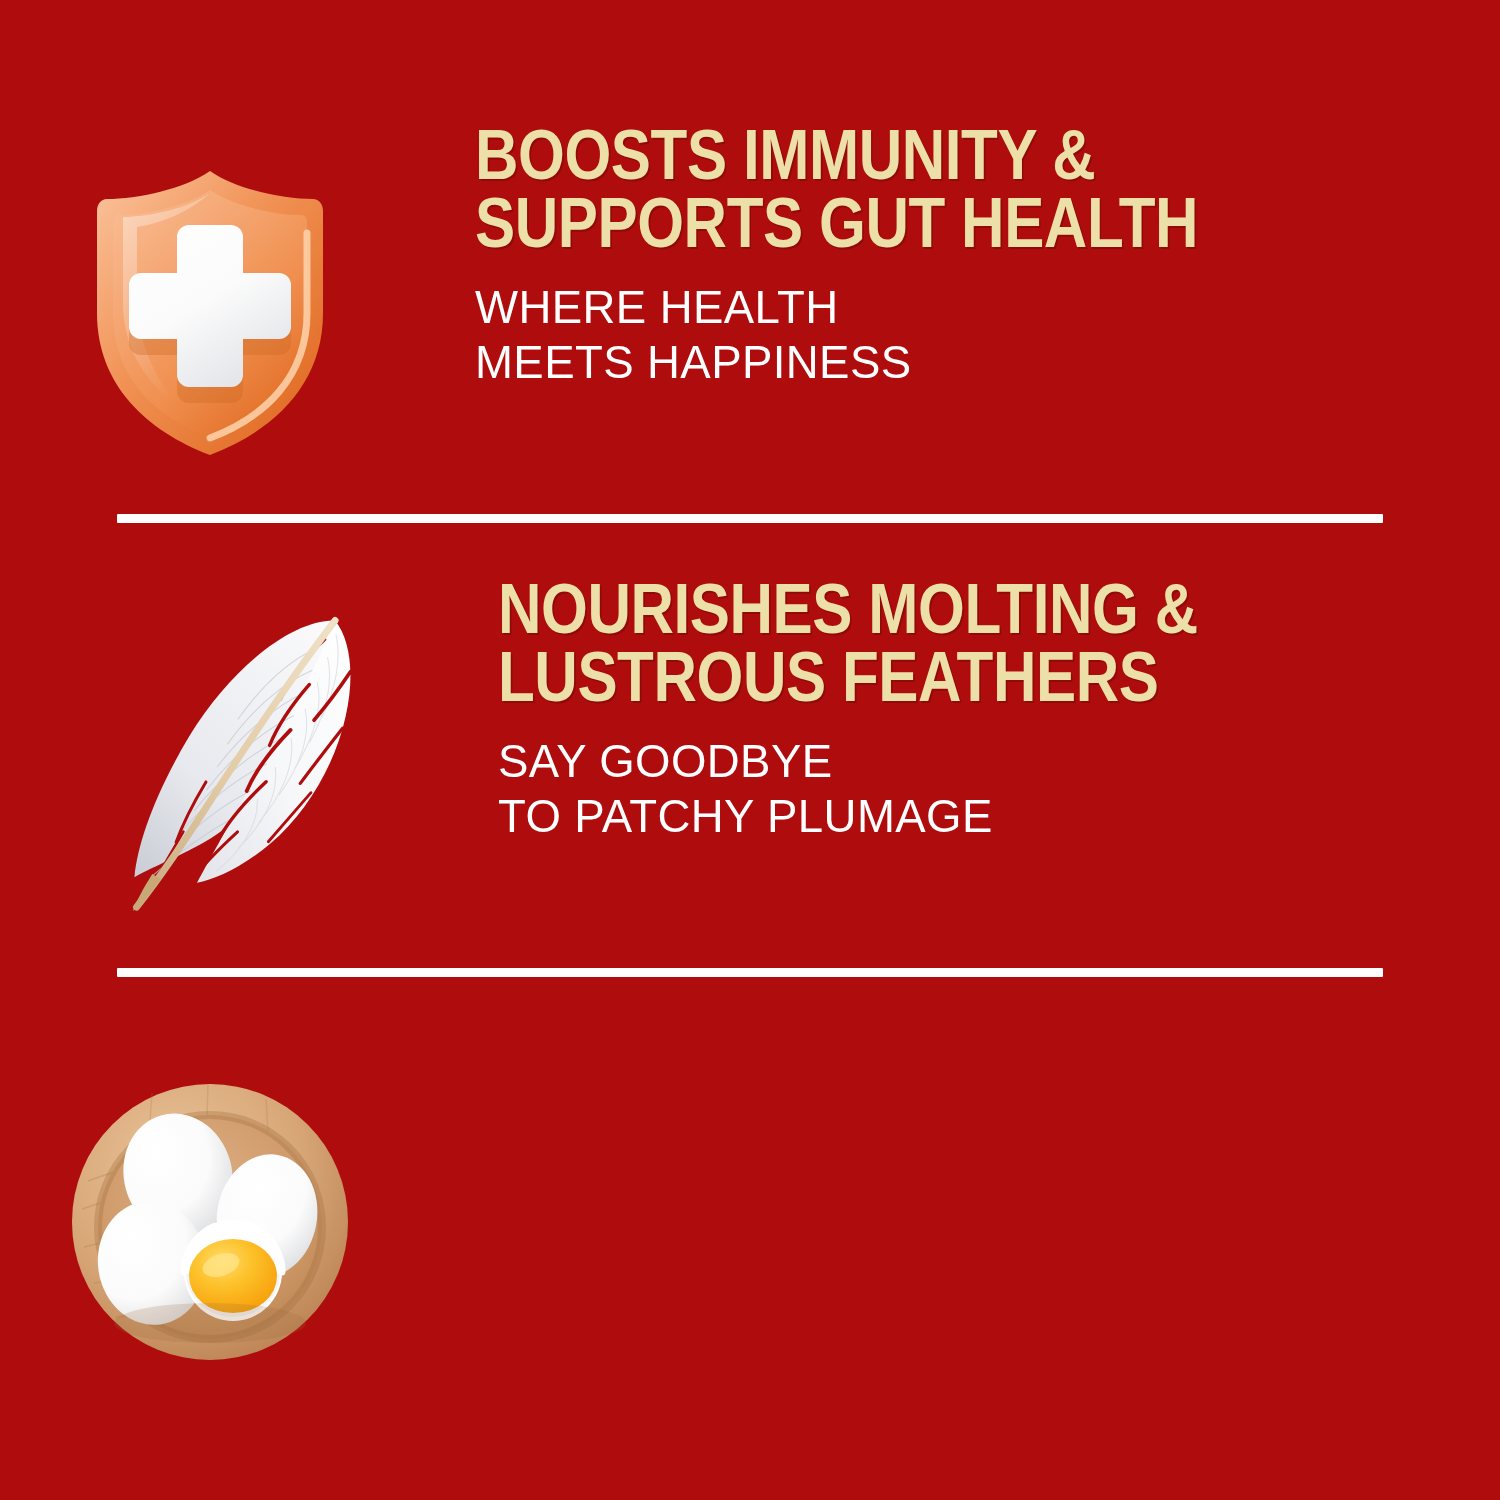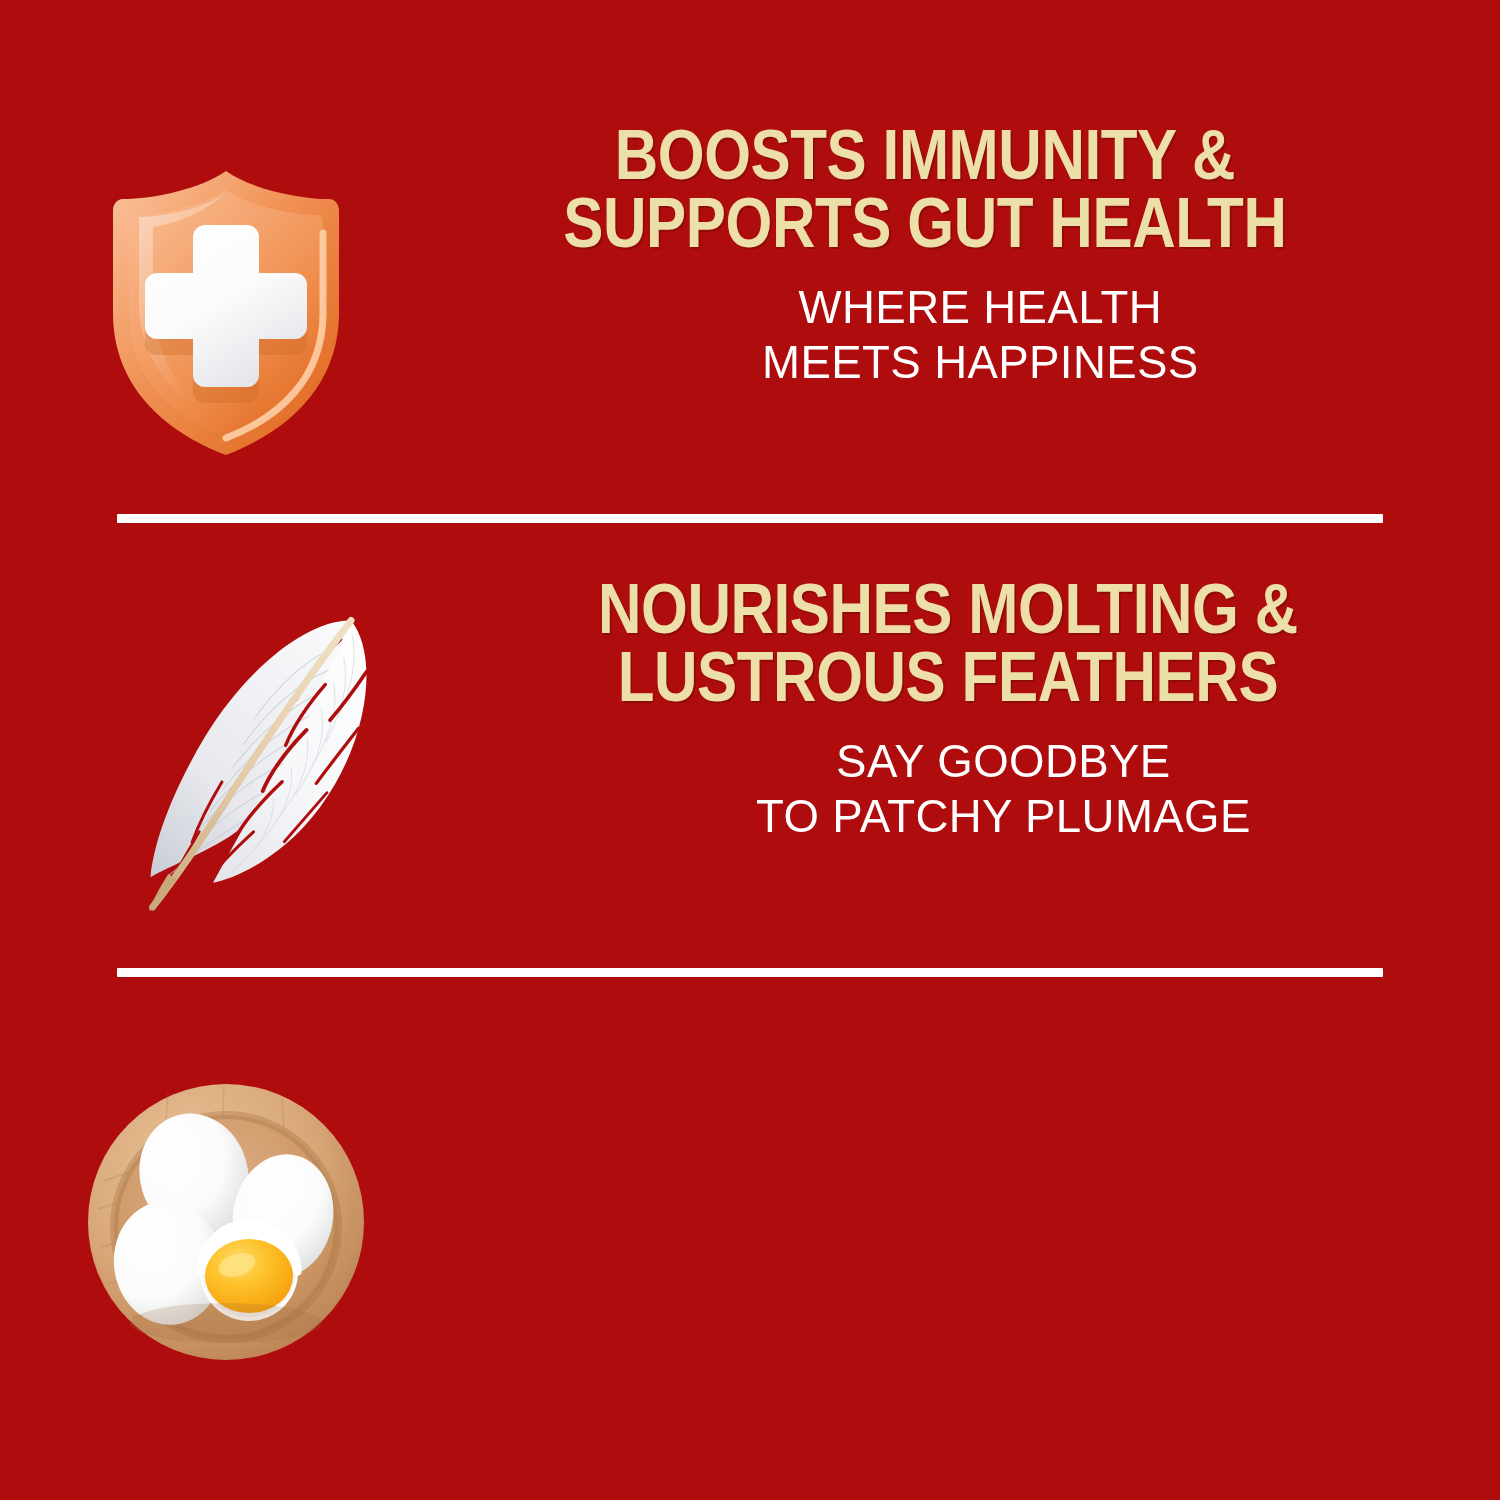--- a/index.html
+++ b/index.html
@@ -5,21 +5,21 @@
   html,body{margin:0;padding:0;}
   body{
     width:1500px;height:1500px;
     background:#af0d0d;
     font-family:"Liberation Sans",sans-serif;
     overflow:hidden;
   }
   .board{position:relative;width:1500px;height:1500px;background:#af0d0d;}
 
   
-  .row{position:absolute;left:16px;width:1484px;display:flex;align-items:flex-start;text-align:center;}
+  .row{position:absolute;left:0;width:1484px;display:flex;align-items:flex-start;}
   #row-0{top:118px;height:390px;}
   #row-1{top:572px;height:390px;padding-left:23px;}
   #row-2{top:1022px;height:400px;}
 
   .icon-cell{
     position:relative;
     width:420px;flex:0 0 420px;
     height:100%;
     display:flex;align-items:center;justify-content:center;
   }

